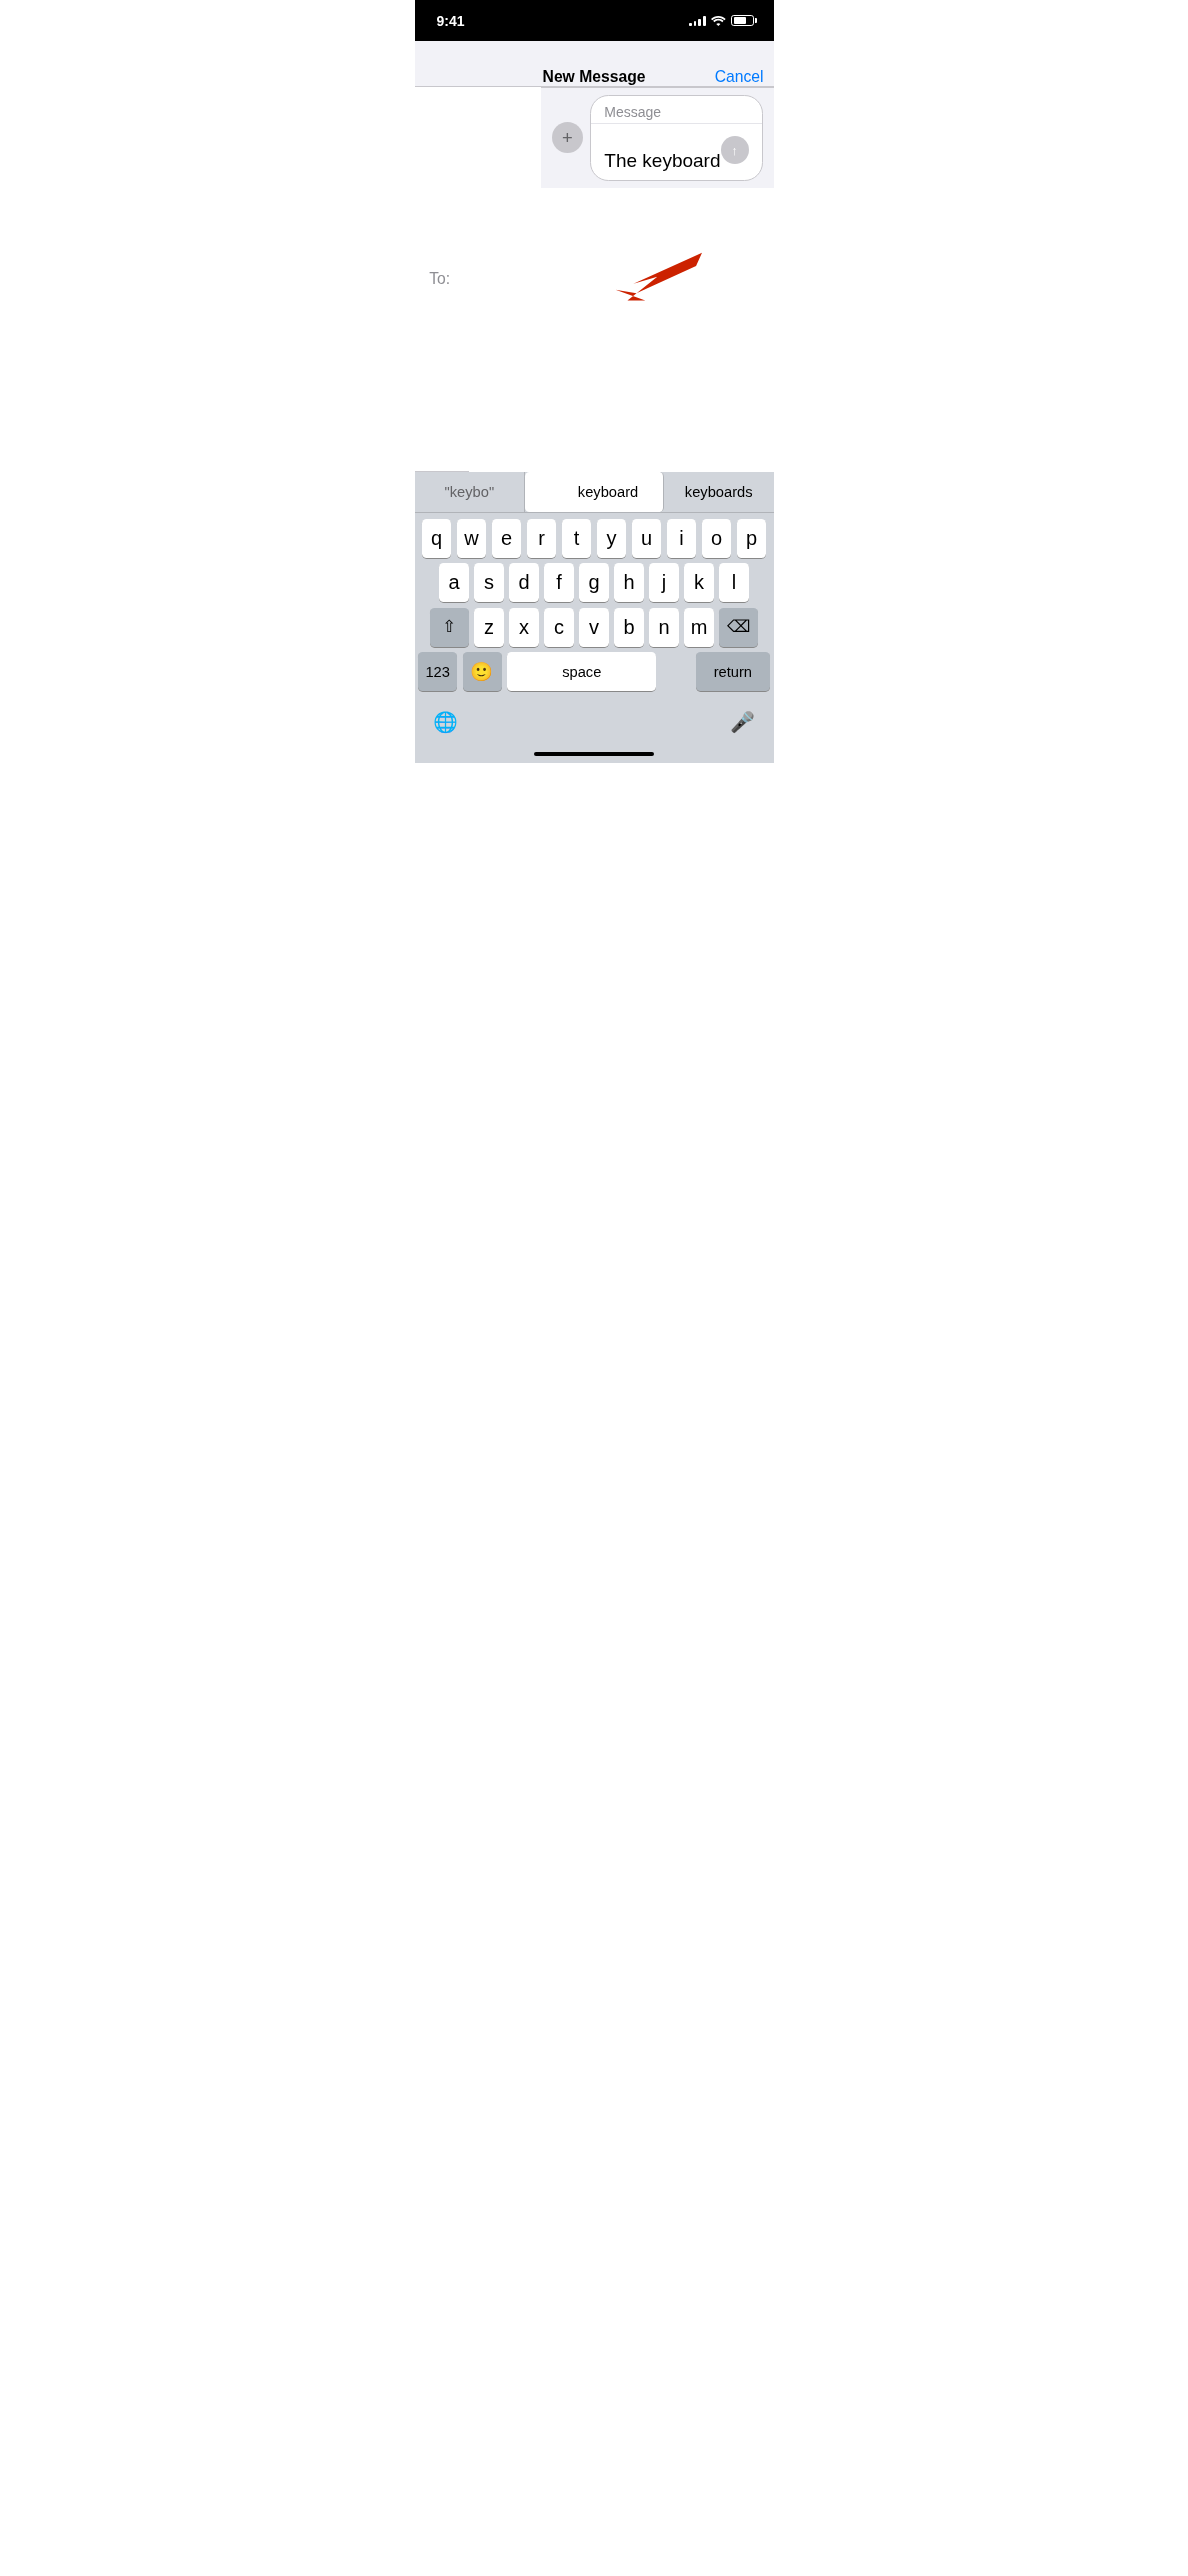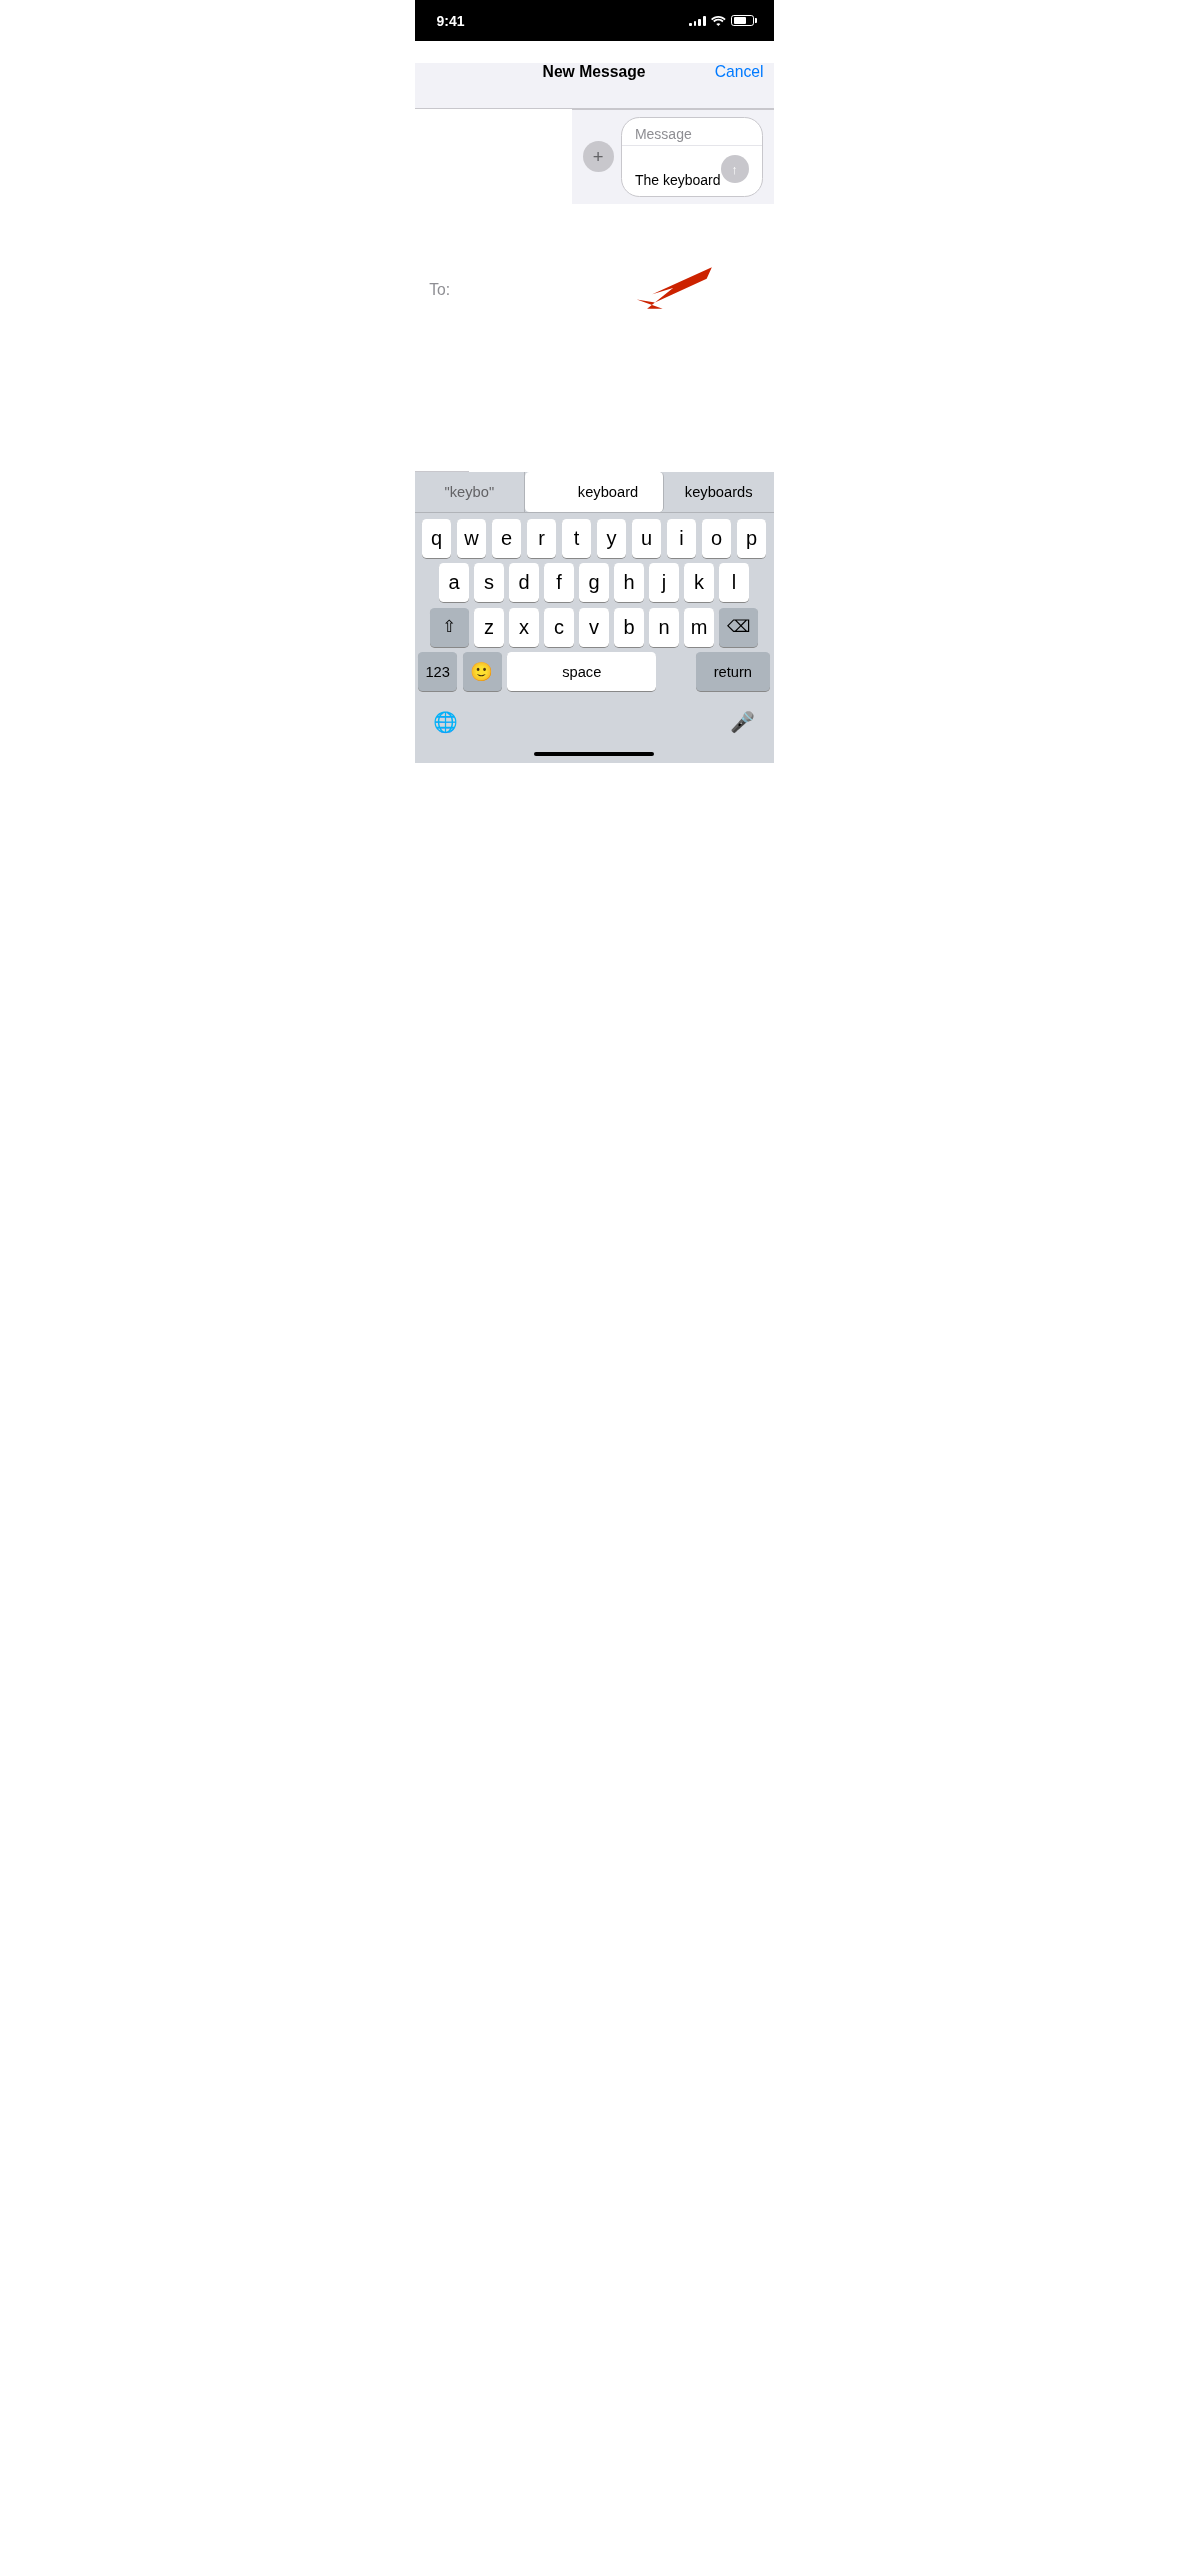--- a/index.html
+++ b/index.html
@@ -87,25 +87,24 @@
       border-radius: 0 0.9px 0.9px 0;
       margin-left: 0.9px;
     }
 
     
     .nav-bar {
       background: #f2f2f7;
       border-bottom: 0.9px solid #c8c7cc;
       height: 46px;
       display: flex;
-      align-items: flex-start;
+      align-items: flex-end;
       justify-content: center;
       position: relative;
       padding: 0 14.7px;
-      margin-top: 22px;
     }
 
     .nav-title {
       font-size: 15.7px;
       font-weight: 600;
       color: #000;
     }
 
     .nav-cancel {
       position: absolute;
@@ -190,21 +189,21 @@
     }
 
     .message-text-row {
       padding: 3.7px 13px 7.4px;
       display: flex;
       align-items: center;
       justify-content: space-between;
     }
 
     .message-text-content {
-      font-size: 14px;
+      font-size: 19px;
       color: #000;
       margin-top: 22px;
     }
 
     .send-button {
       width: 28px;
       height: 28px;
       border-radius: 50%;
       background: #c8c7cc;
       border: none;

